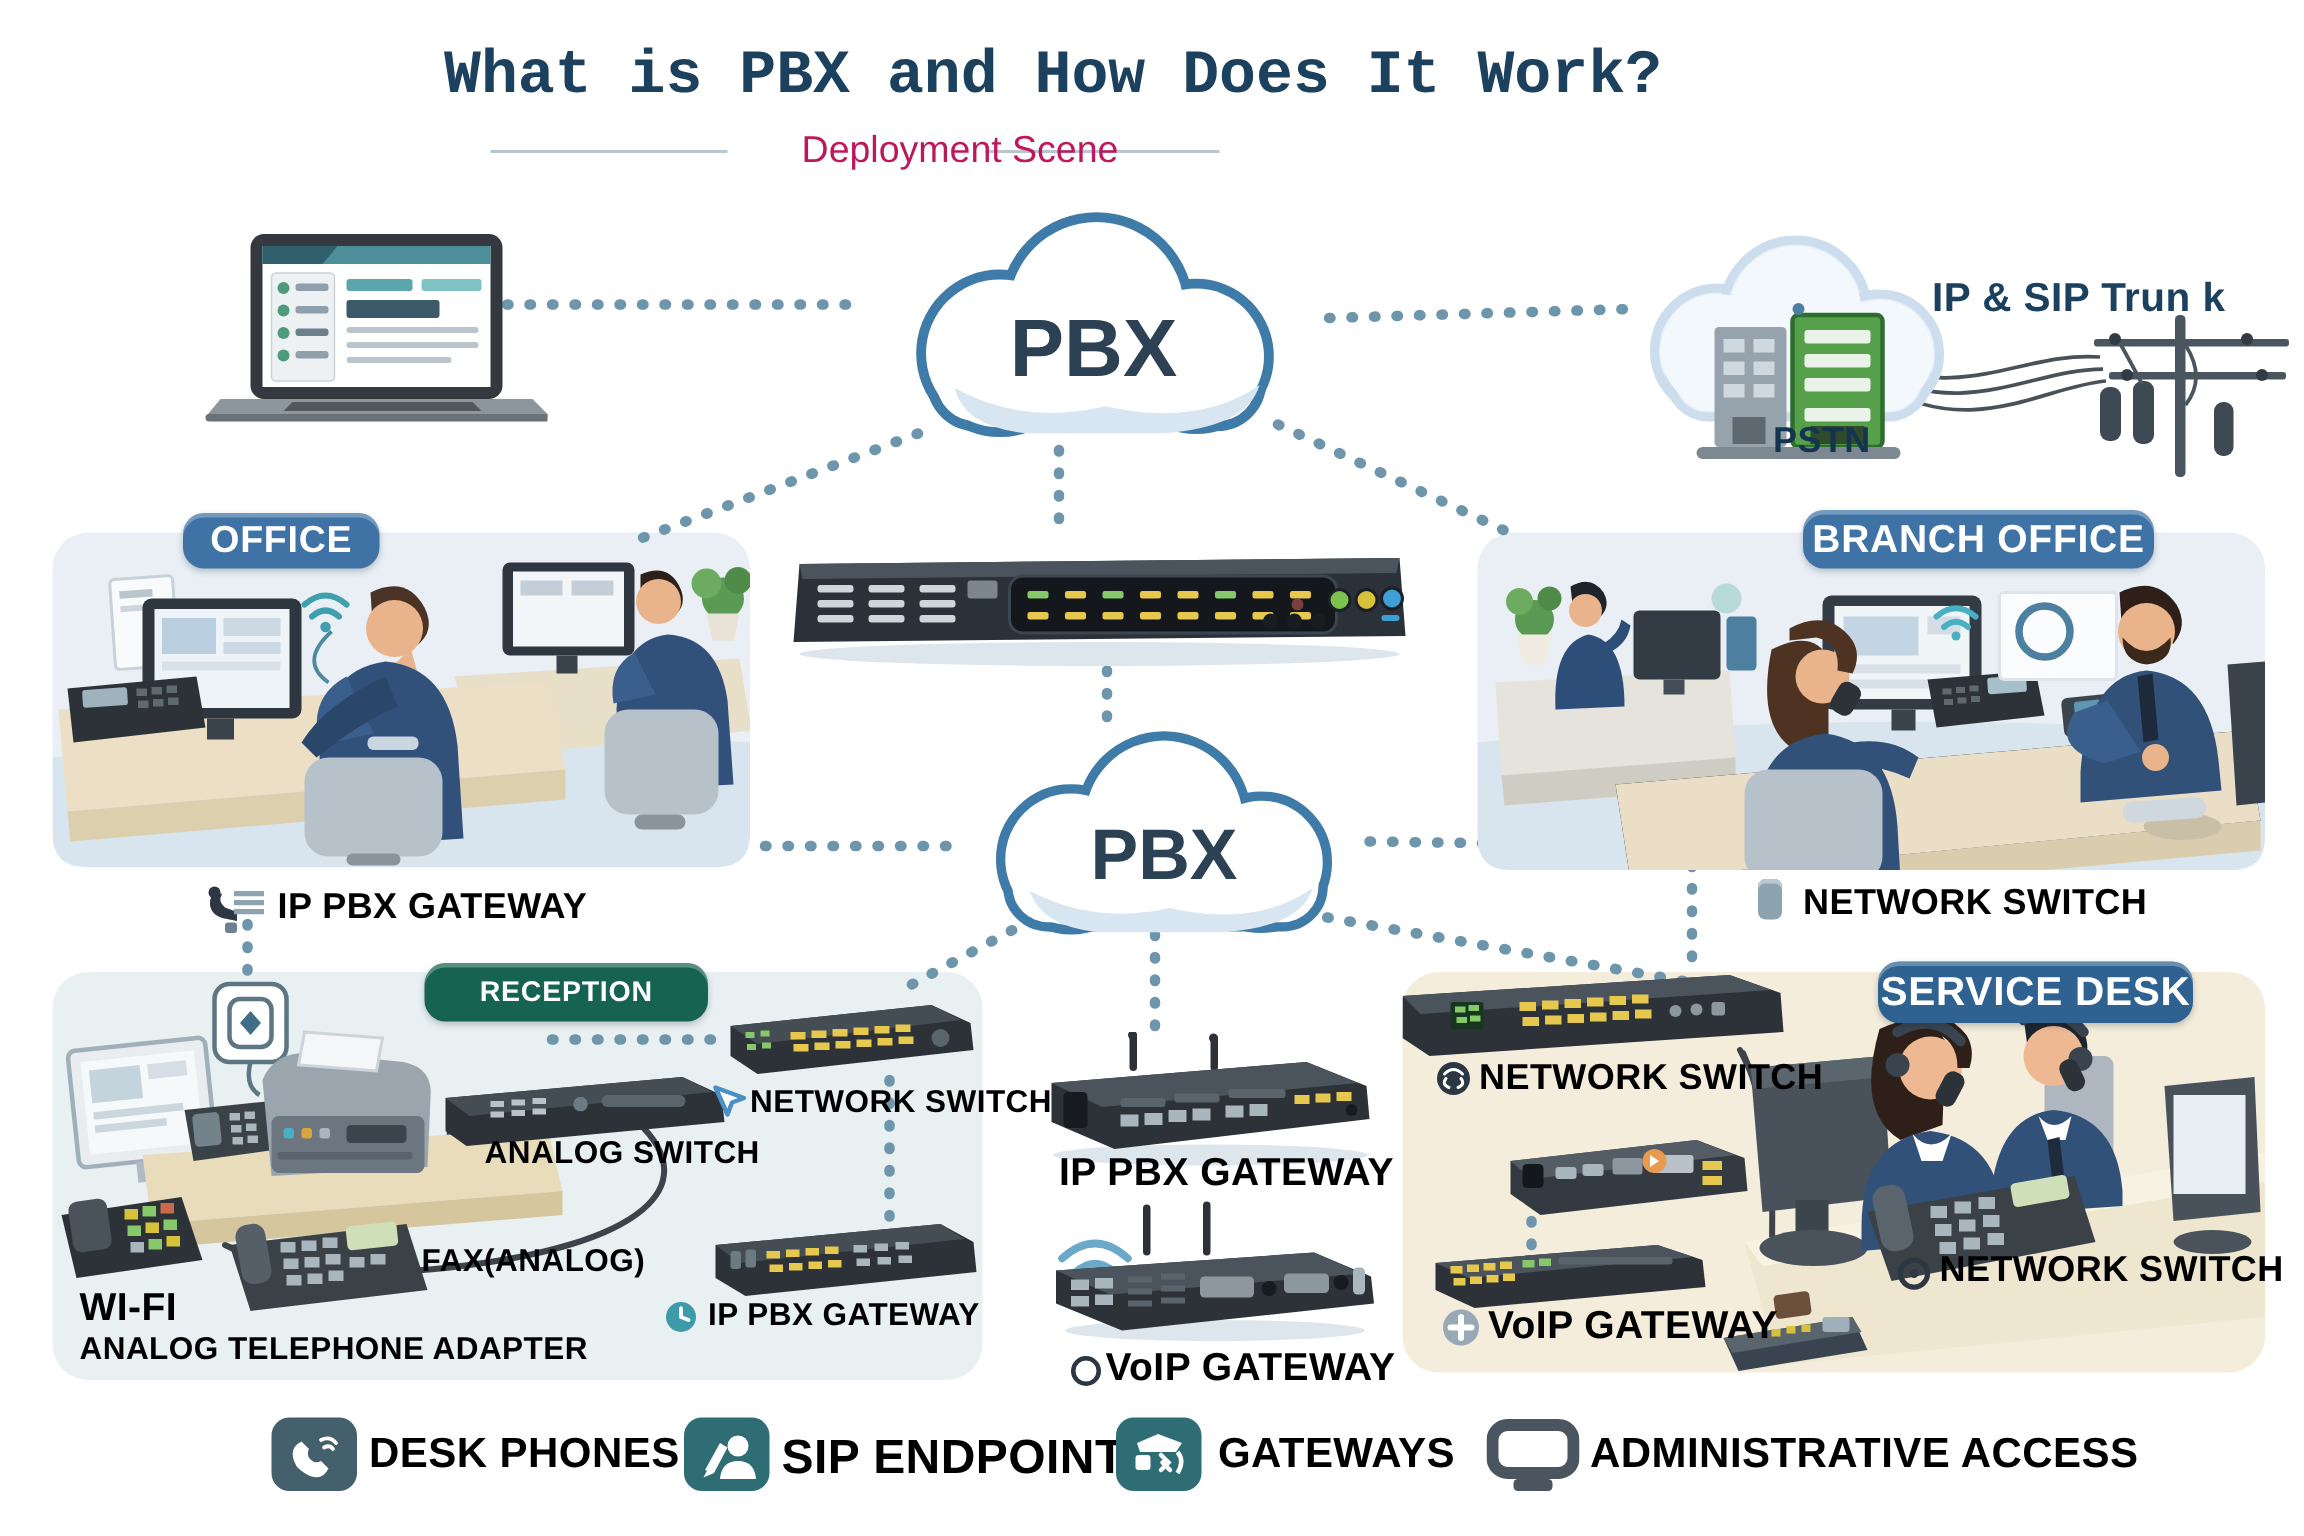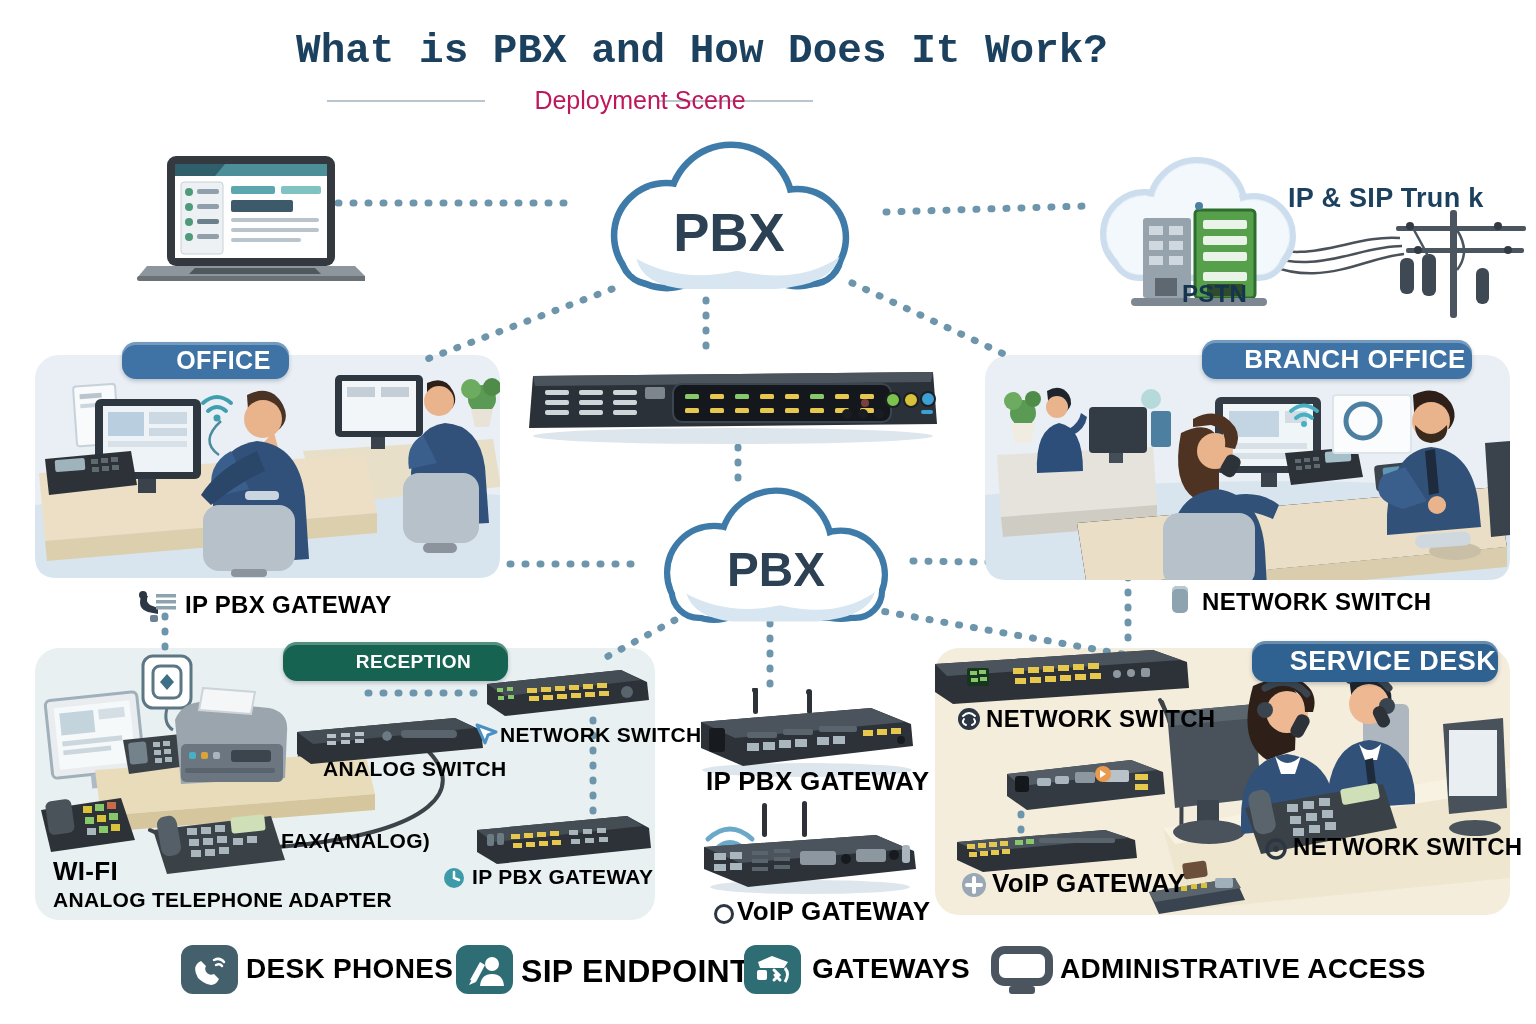--- a/index.html
+++ b/index.html
@@ -4,21 +4,21 @@
 <style>
   html,body{margin:0;padding:0;background:#fff;}
   #canvas{position:relative;width:1536px;height:1024px;background:#ffffff;overflow:hidden;
           font-family:"Liberation Sans",sans-serif;}
   .abs{position:absolute;}
   .label{font-weight:bold;color:#000000;white-space:nowrap;font-size:21px;letter-spacing:.3px;}
   .label.mid{font-size:24px;}
   .label.big{font-size:26px;}
   .badge{display:flex;align-items:center;justify-content:center;color:#fff;font-weight:bold;
          border-radius:14px;letter-spacing:.5px;
-         box-shadow:inset 0 3px 0 rgba(255,255,255,.28), 0 2px 4px rgba(20,40,60,.25);padding-left:36px;}
+         box-shadow:inset 0 3px 0 rgba(255,255,255,.28), 0 2px 4px rgba(20,40,60,.25);}
   .badge.blue{background:#3f73a6;}
   .badge.green{background:#156350;}
   .badge.sblue{background:#2f6191;margin-left:23px;}
   .panel{border-radius:24px;}
   .hline{height:2px;background:#b9c6d0;}
   .legend-tile{border-radius:12px;display:flex;align-items:center;justify-content:center;}
   svg{display:block;}
   text{font-family:"Liberation Sans",sans-serif;}
 </style>
 </head>

